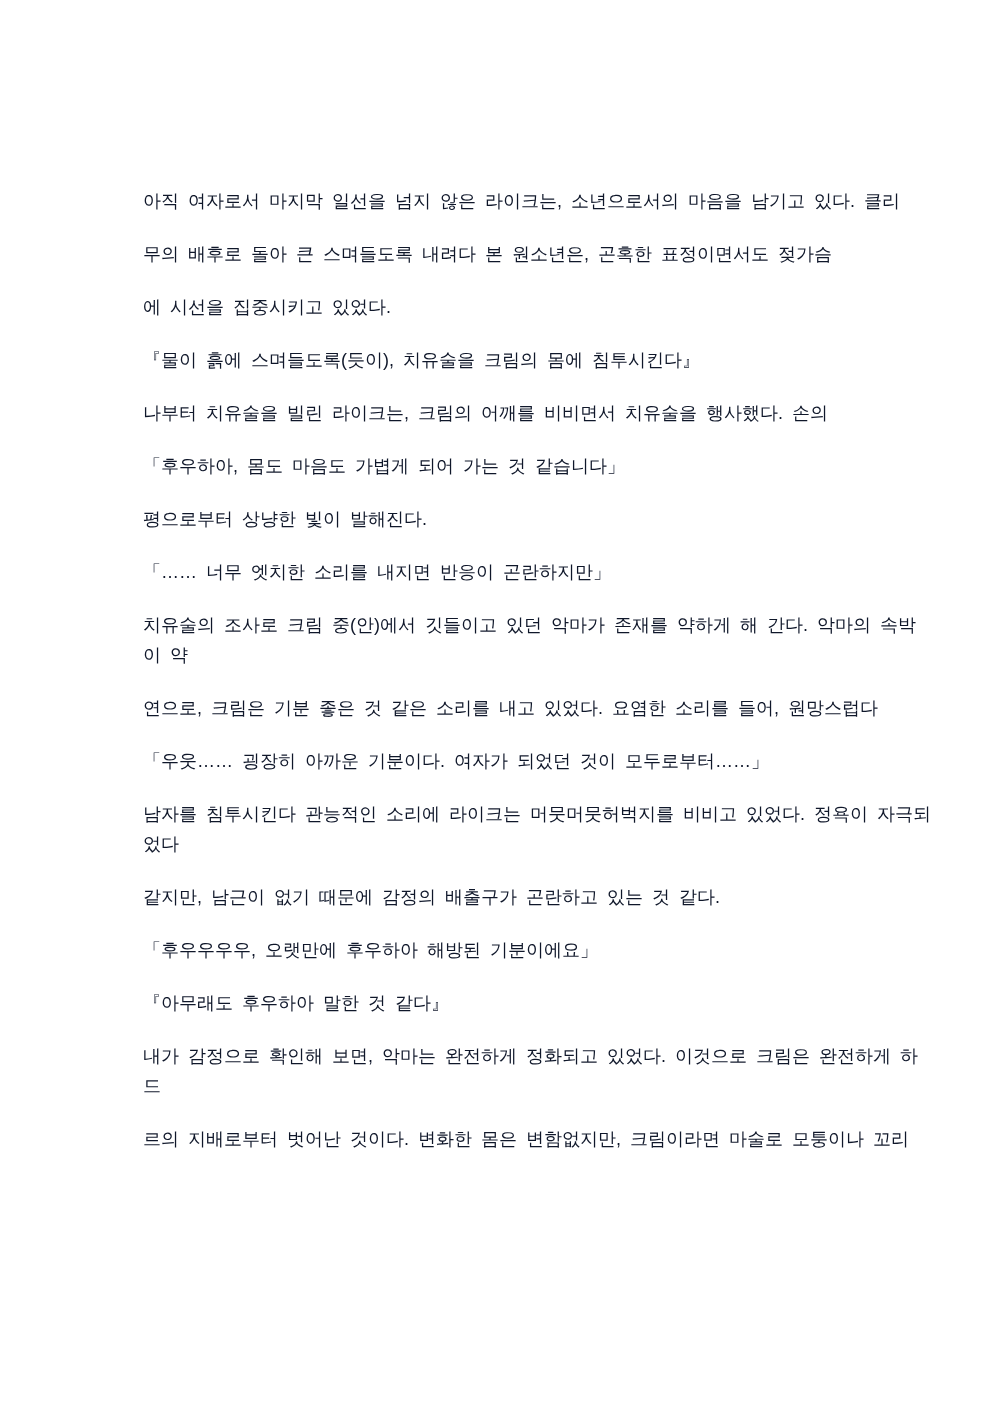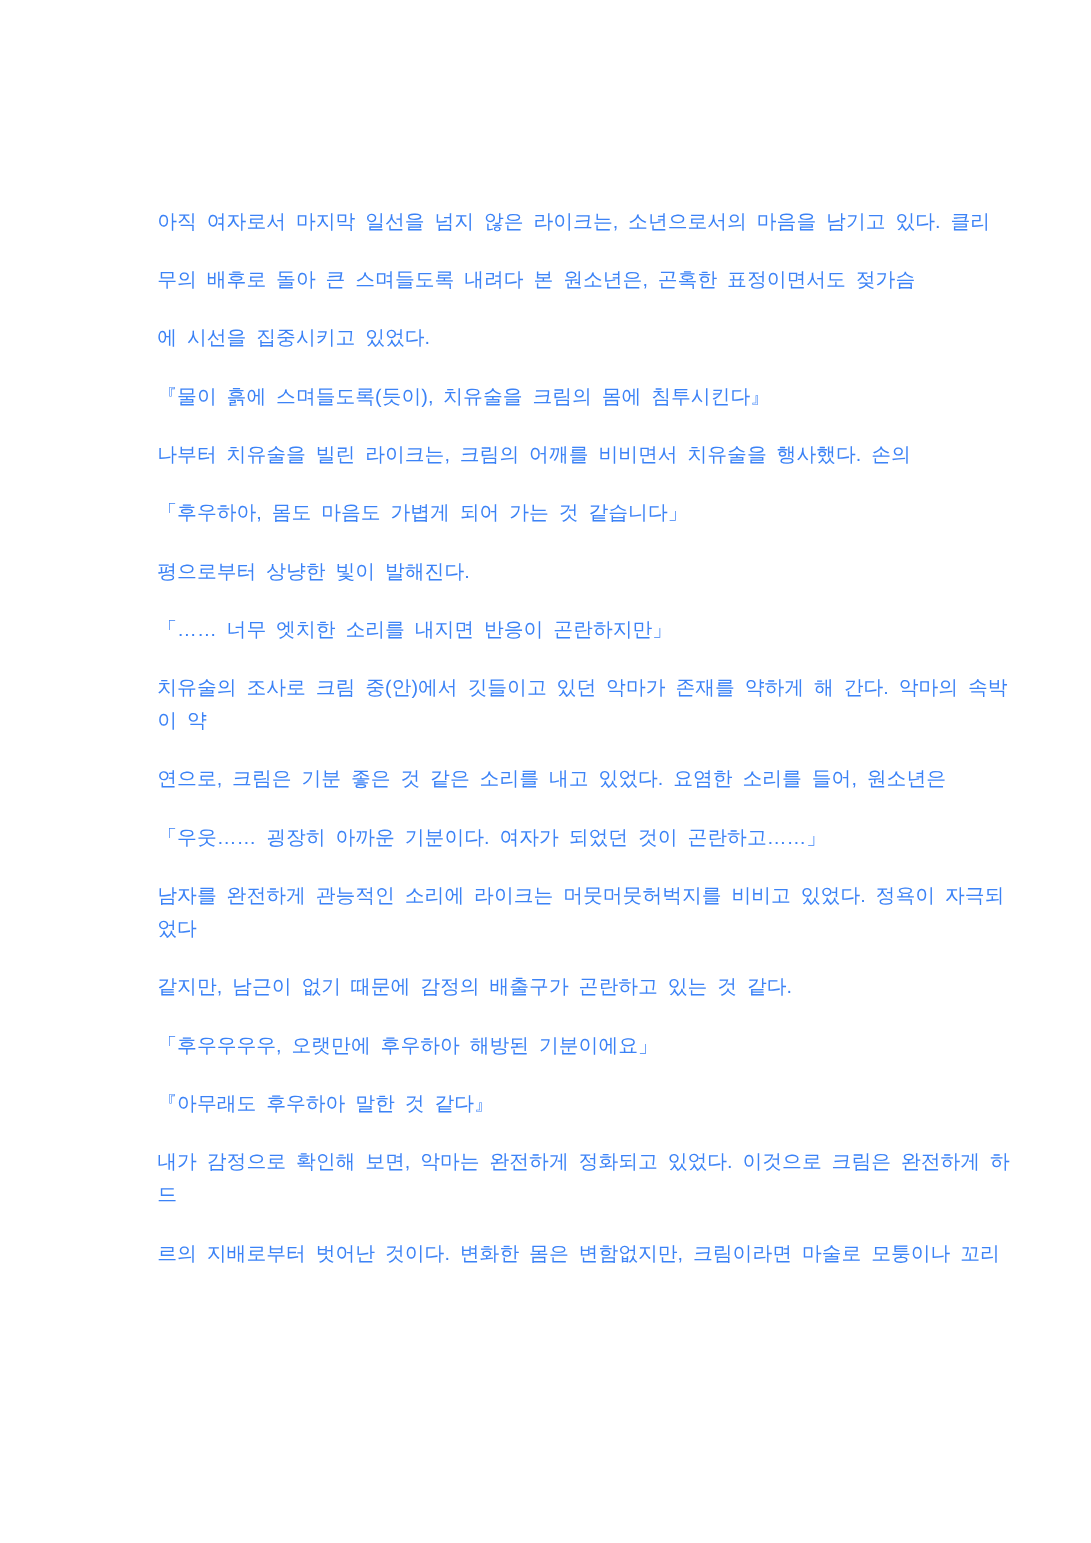--- a/index.html
+++ b/index.html
@@ -18,21 +18,21 @@
     width: 992px;
     height: 1403px;
     padding: 186px 60px 0 143px;
     background: #ffffff;
   }
   .doc p {
     margin: 0 0 23px 0;
     padding: 0;
     font-size: 18px;
     line-height: 30px;
-    color: #3b82f6;
+    color: #0f172a;
     word-spacing: 4px;
     letter-spacing: 0px;
     font-weight: 400;
   }
   .doc .line {
     display: block;
     white-space: nowrap;
   }
 </style>
 </head>
@@ -63,27 +63,27 @@
       <span class="line">평으로부터 상냥한 빛이 발해진다.</span>
     </p>
     <p>
       <span class="line">「…… 너무 엣치한 소리를 내지면 반응이 곤란하지만」</span>
     </p>
     <p>
       <span class="line">치유술의 조사로 크림 중(안)에서 깃들이고 있던 악마가 존재를 약하게 해 간다. 악마의 속박</span>
       <span class="line">이 약</span>
     </p>
     <p>
-      <span class="line">연으로, 크림은 기분 좋은 것 같은 소리를 내고 있었다. 요염한 소리를 들어, 원소년은</span>
+      <span class="line">연으로, 크림은 기분 좋은 것 같은 소리를 내고 있었다. 요염한 소리를 들어, 원망스럽다</span>
     </p>
     <p>
-      <span class="line">「우웃…… 굉장히 아까운 기분이다. 여자가 되었던 것이 곤란하고……」</span>
+      <span class="line">「우웃…… 굉장히 아까운 기분이다. 여자가 되었던 것이 모두로부터……」</span>
     </p>
     <p>
-      <span class="line">남자를 완전하게 관능적인 소리에 라이크는 머뭇머뭇허벅지를 비비고 있었다. 정욕이 자극되</span>
+      <span class="line">남자를 침투시킨다 관능적인 소리에 라이크는 머뭇머뭇허벅지를 비비고 있었다. 정욕이 자극되</span>
       <span class="line">었다</span>
     </p>
     <p>
       <span class="line">같지만, 남근이 없기 때문에 감정의 배출구가 곤란하고 있는 것 같다.</span>
     </p>
     <p>
       <span class="line">「후우우우우, 오랫만에 후우하아 해방된 기분이에요」</span>
     </p>
     <p>
       <span class="line">『아무래도 후우하아 말한 것 같다』</span>

